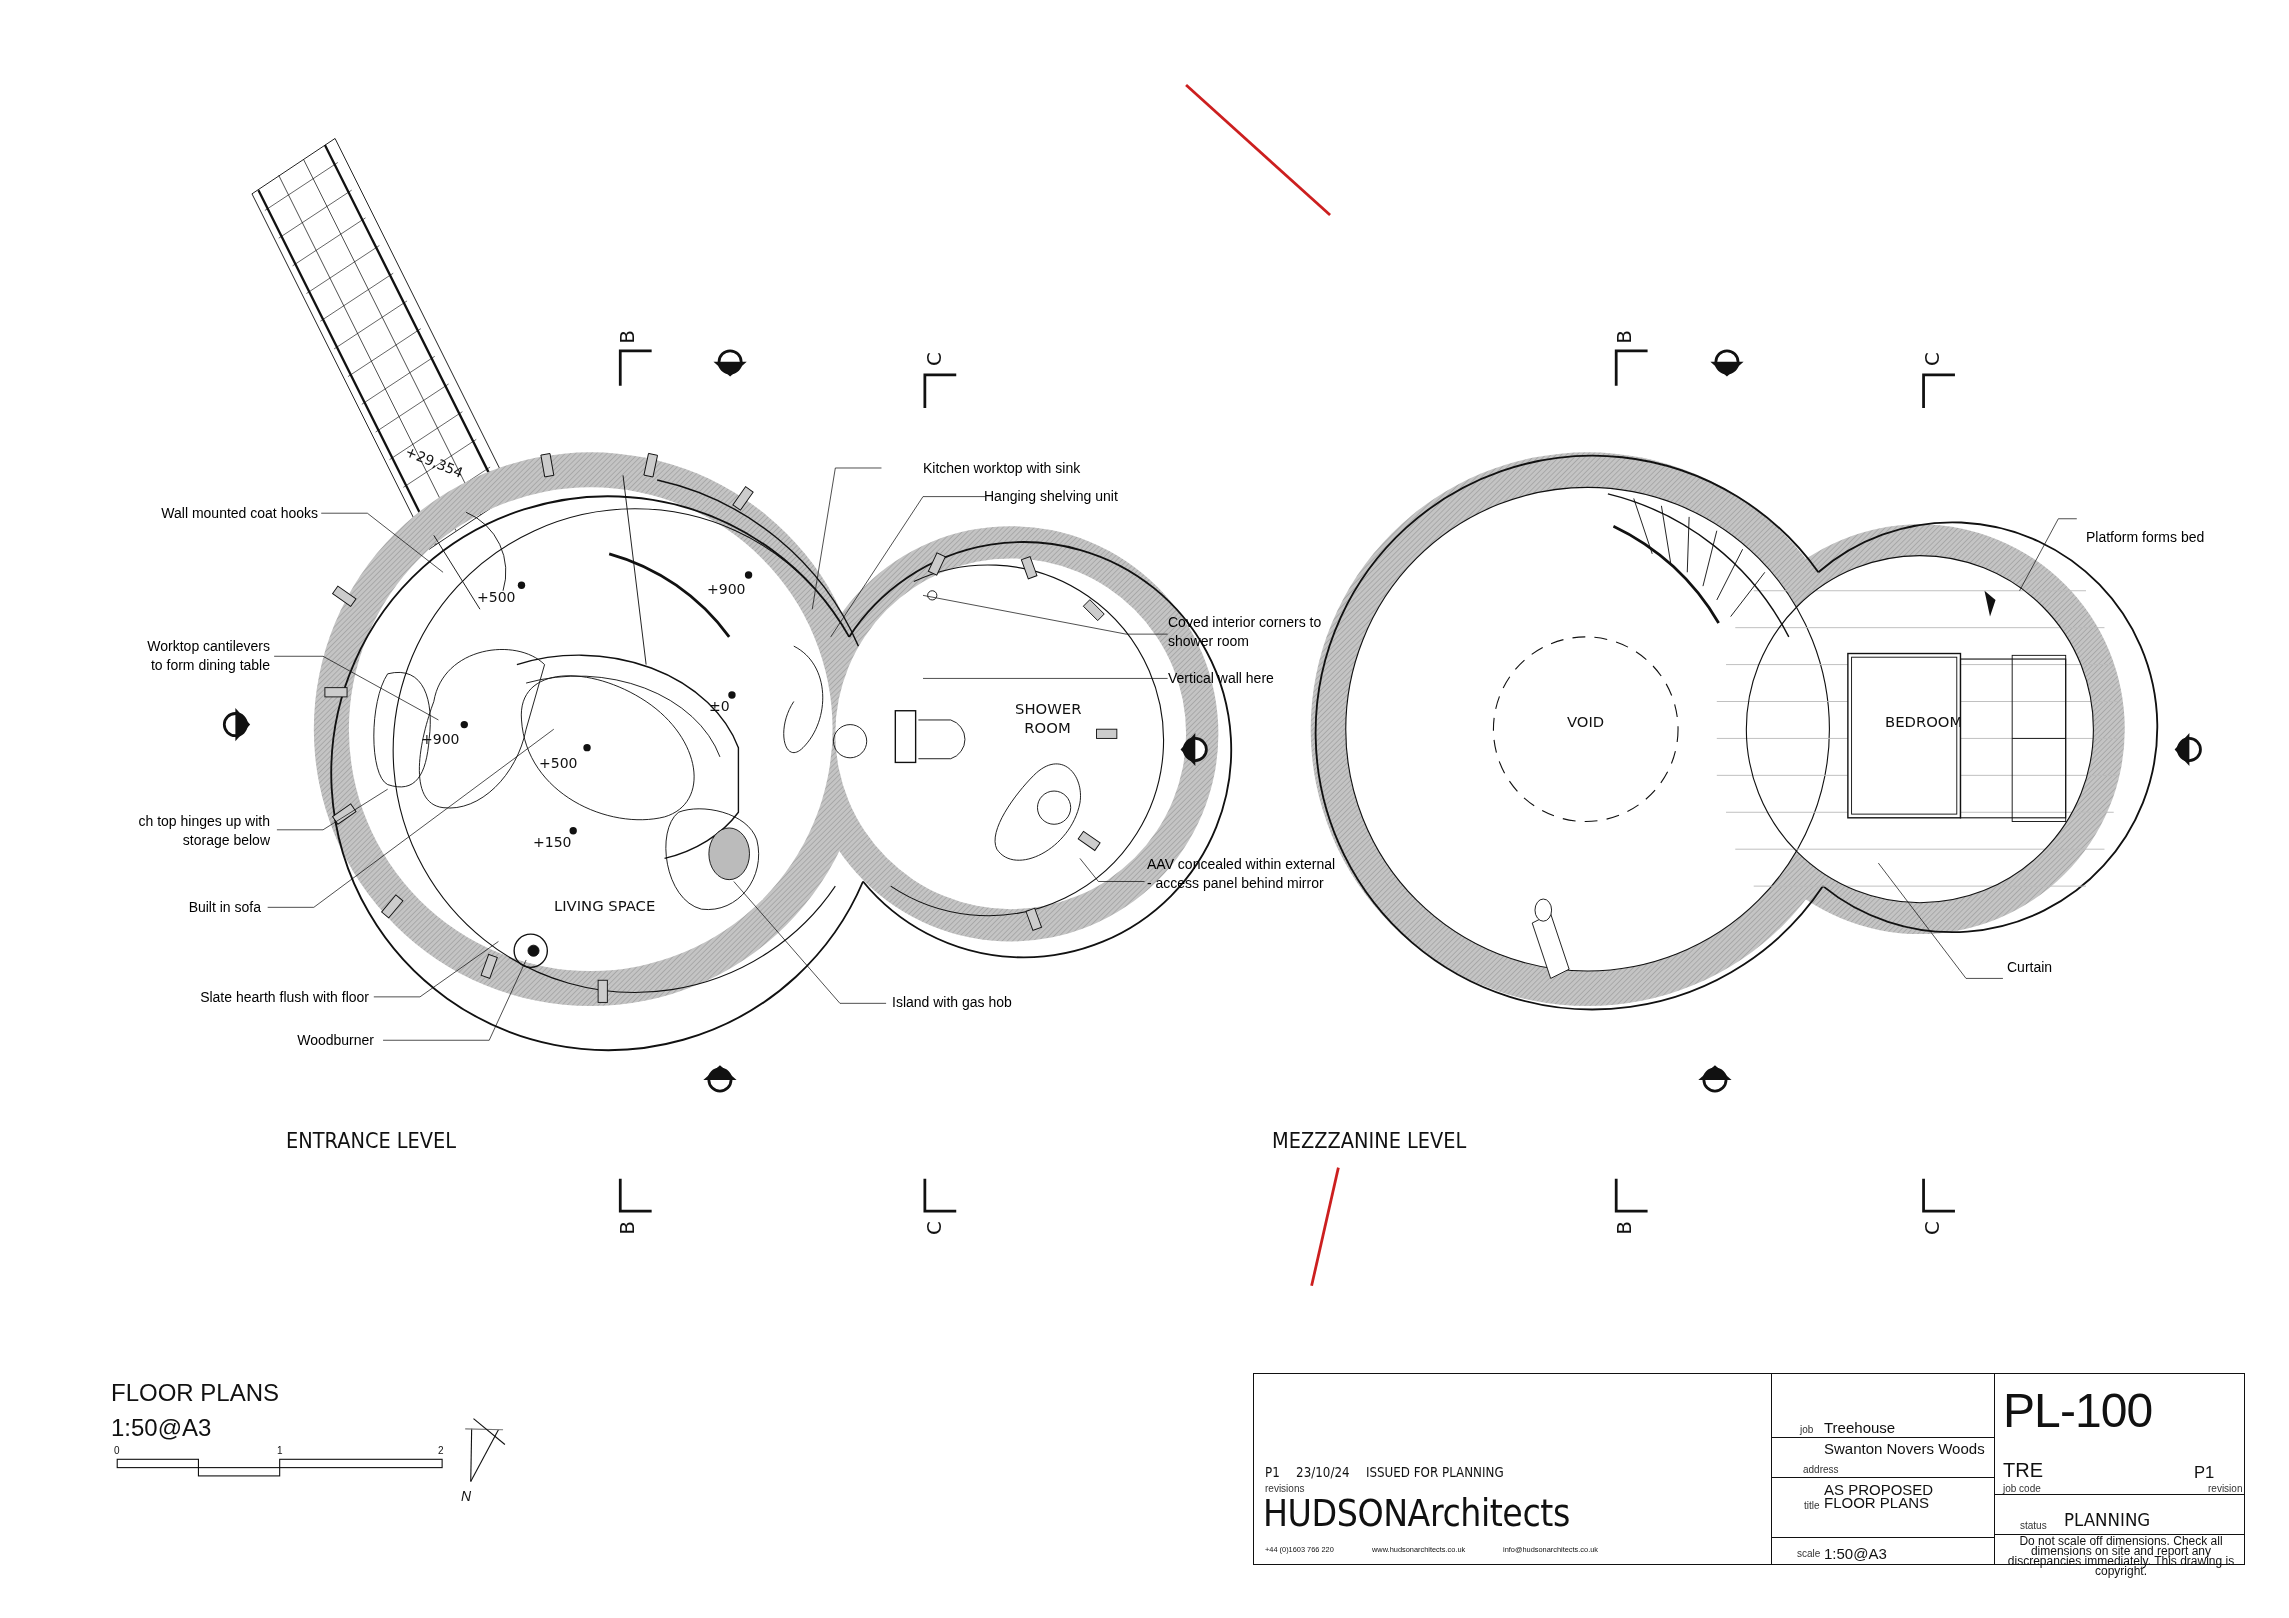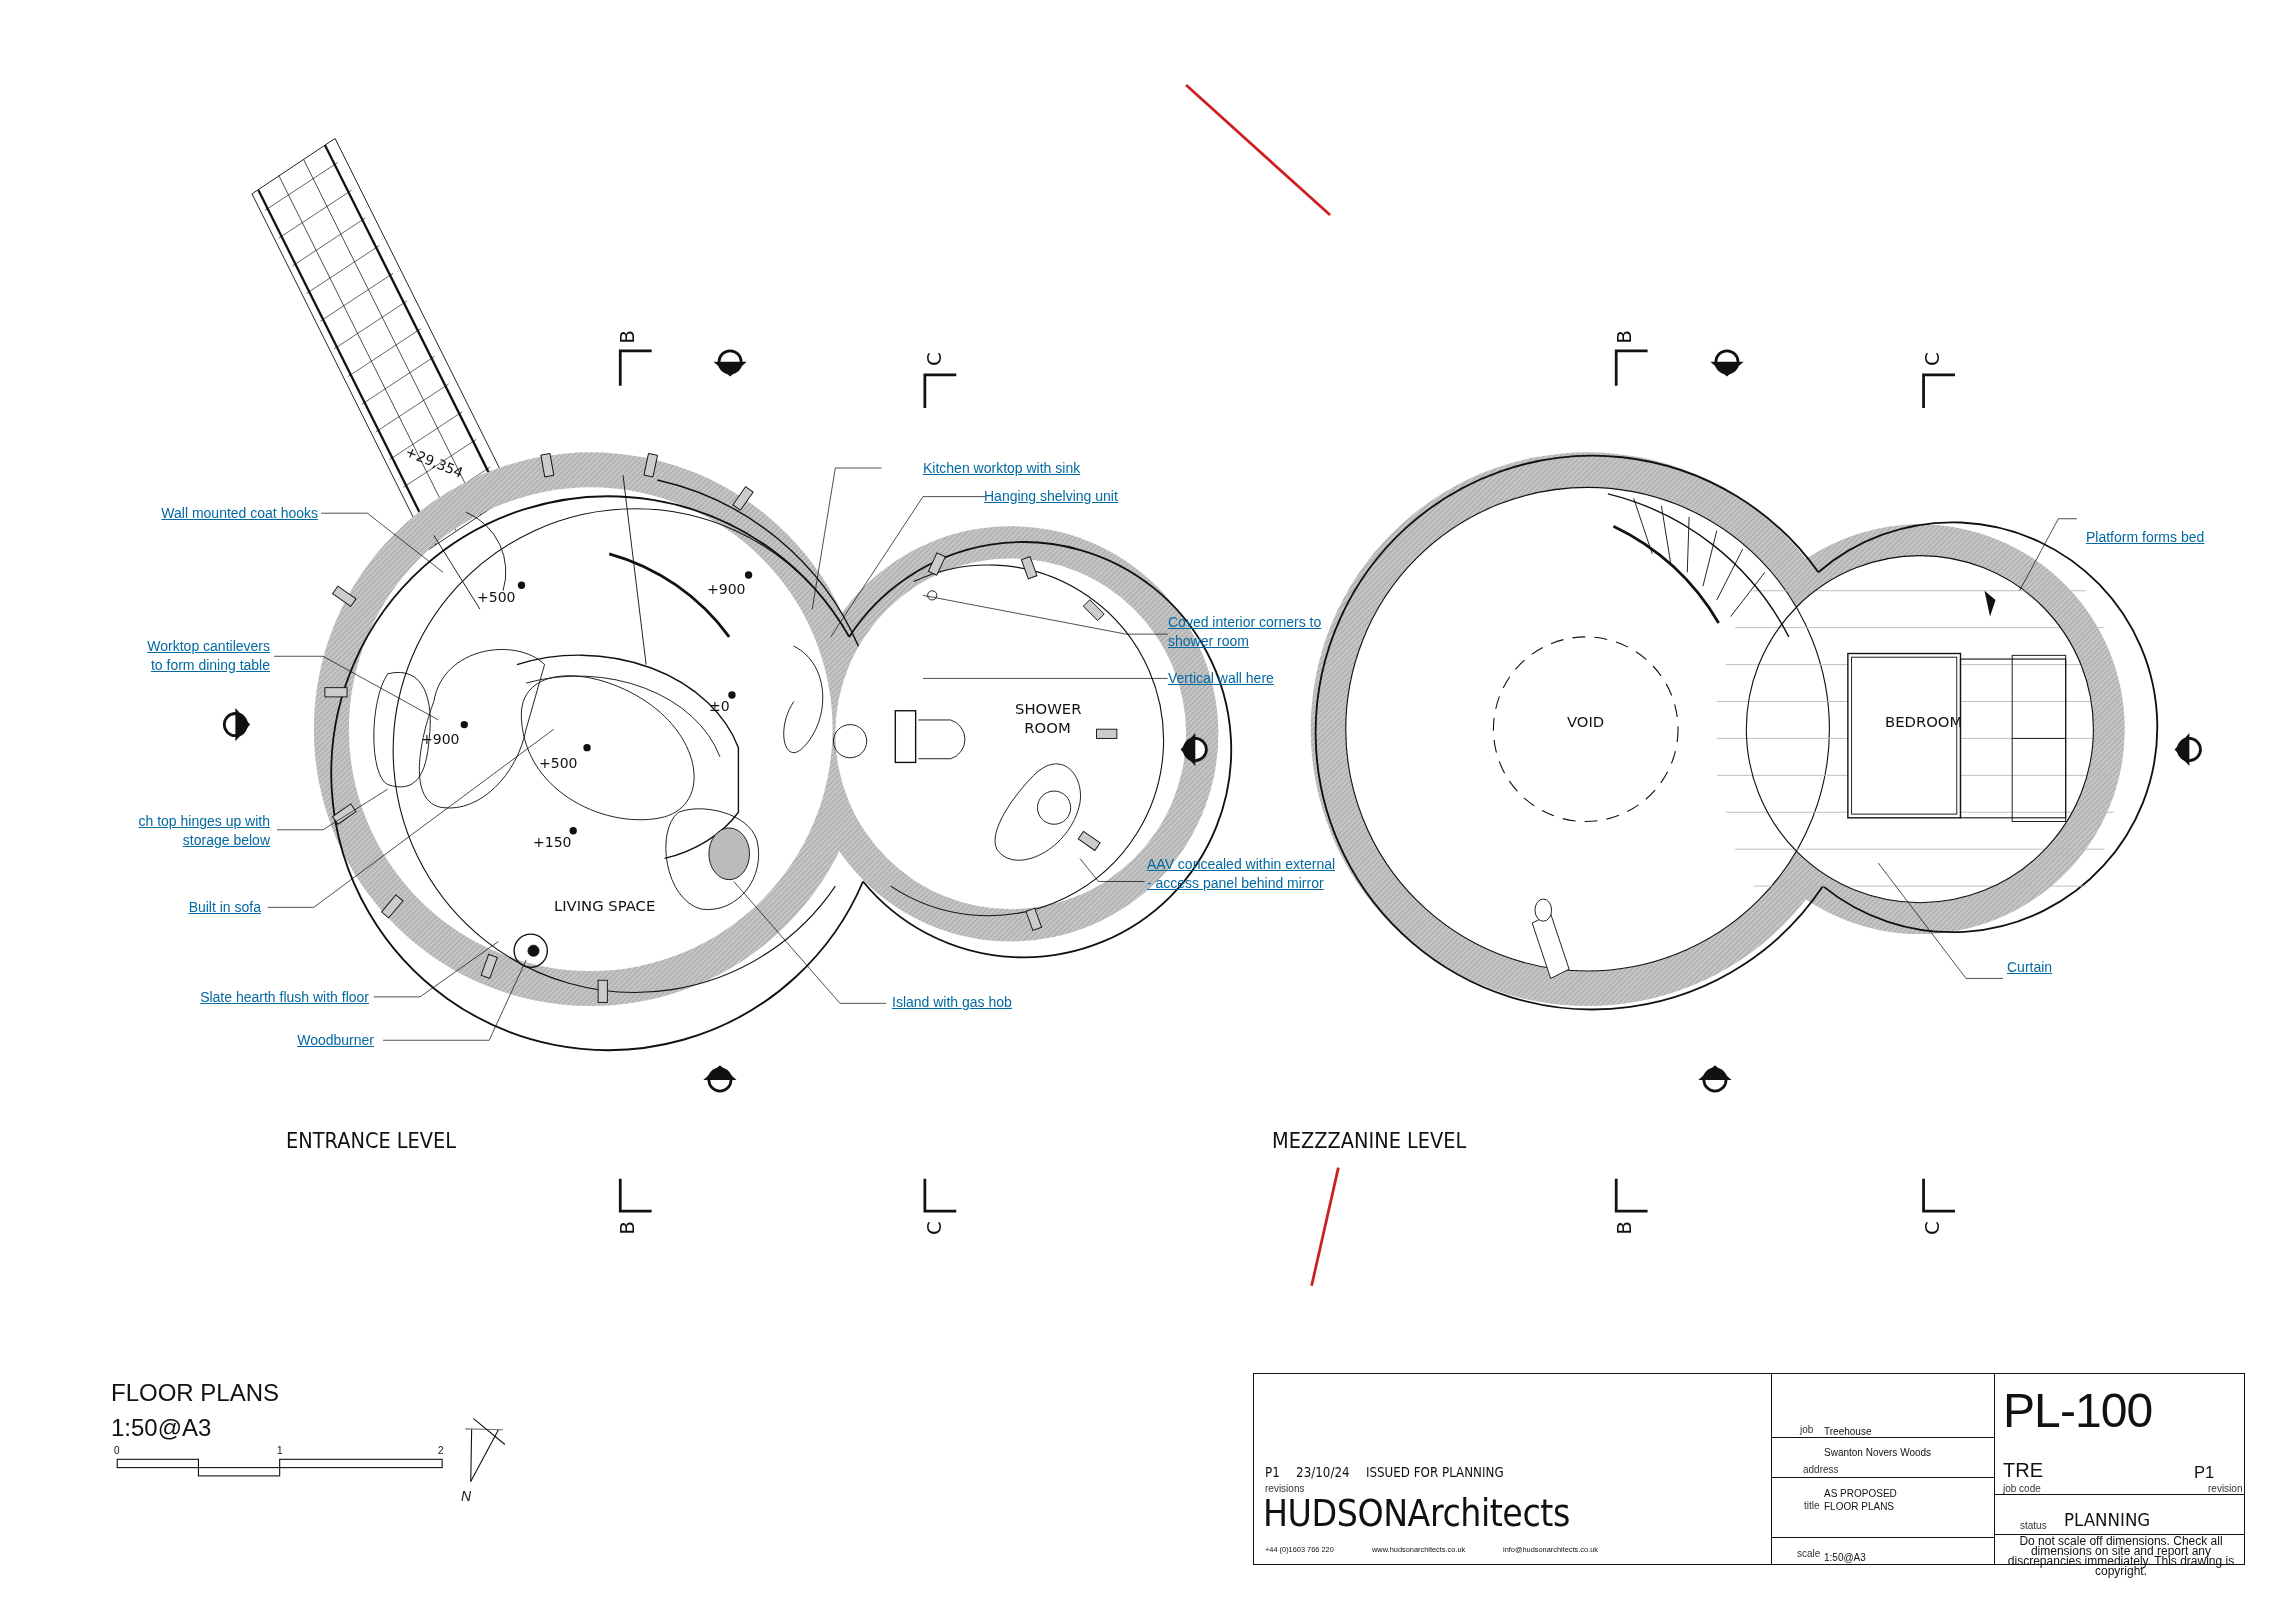--- a/index.html
+++ b/index.html
@@ -1,34 +1,34 @@
 <!DOCTYPE html>
 <html style="font-size:14.8px"><head>
 <meta charset="utf-8">
 <style>
   html,body{margin:0;padding:0;background:#fff;}
   body{width:2290px;height:1619px;position:relative;overflow:hidden;font-family:"Liberation Sans",sans-serif;color:#111;}
   svg#plan{position:absolute;left:0;top:0;}
-  .lbl{position:absolute;font-family:"Liberation Sans",sans-serif;font-size:14px;line-height:18.5px;color:#0369a1;white-space:nowrap;text-decoration:underline;}
+  .lbl{position:absolute;font-family:"Liberation Sans",sans-serif;font-size:14px;line-height:18.5px;color:#000000;white-space:nowrap;}
   .lbl.r{text-align:right;}
   .room{position:absolute;font-family:"DejaVu Sans",sans-serif;font-size:14.8px;color:#111;text-align:center;line-height:18.5px;white-space:nowrap;}
   .lvl-title{position:absolute;font-family:"DejaVu Sans",sans-serif;font-size:22px;color:#111;transform:scaleX(0.88);transform-origin:left;}
   .sect-letter{position:absolute;font-family:"DejaVu Sans",sans-serif;font-size:20px;color:#111;}
   .elev{position:absolute;font-family:"DejaVu Sans",sans-serif;font-size:14px;color:#111;}
   
   .fp-title{position:absolute;left:111px;top:1379px;font-family:"Liberation Sans",sans-serif;font-size:24px;color:#111;}
   .fp-scale{position:absolute;left:111px;top:1414px;font-family:"Liberation Sans",sans-serif;font-size:24px;color:#111;}
   .sb-tick{position:absolute;font-size:10px;font-family:"Liberation Sans",sans-serif;}
   .north-n{position:absolute;left:461px;top:1488px;font-style:italic;font-size:14px;font-family:"Liberation Sans",sans-serif;}
   
   .tb{position:absolute;left:1253px;top:1373px;width:992px;height:192px;border:1.8px solid #111;box-sizing:border-box;}
   .tb-col{position:absolute;top:0;bottom:0;border-left:1.4px solid #111;}
   .tb-row{position:absolute;left:0;right:0;border-top:1.4px solid #111;}
   .tb .small{position:absolute;font-size:10px;color:#333;font-family:Liberation Sans, sans-serif;}
-  .tb .val{position:absolute;font-size:10px;color:#111;font-family:"Liberation Sans",sans-serif;white-space:nowrap;margin-top:7px;}
+  .tb .val{position:absolute;font-size:15px;color:#111;font-family:"Liberation Sans",sans-serif;white-space:nowrap;}
   .tb .rev{position:absolute;left:11px;top:90px;font-family:"DejaVu Sans",sans-serif;font-size:14px;transform:scaleX(0.85);transform-origin:left;white-space:nowrap;}
   .tb .rev span{margin-right:14.8px;}
   .tb .brand{position:absolute;left:9.2px;top:118px;font-family:"DejaVu Sans",sans-serif;font-size:37px;transform:scaleX(0.9);transform-origin:left;white-space:nowrap;letter-spacing:-0.5px;}
   .tb .contact{position:absolute;top:171px;font-size:7.4px;font-family:"Liberation Sans",sans-serif;white-space:nowrap;}
   .tb .dwgno{position:absolute;left:757px;top:9.2px;font-size:48px;font-family:"Liberation Sans",sans-serif;letter-spacing:-0.9px;}
   .tb .jobcode{position:absolute;left:757px;top:85px;font-size:20px;font-family:"Liberation Sans",sans-serif;}
   .tb .revval{position:absolute;left:955px;top:89px;font-size:16.6px;font-family:"Liberation Sans",sans-serif;}
   .tb .status{position:absolute;left:821px;top:135px;font-size:18.5px;font-family:"DejaVu Sans",sans-serif;transform:scaleX(0.9);transform-origin:left;}
   .tb .disclaimer{position:absolute;left:746px;top:162px;width:242px;font-size:12px;line-height:10px;text-align:center;font-family:"Liberation Sans",sans-serif;}
 </style>

